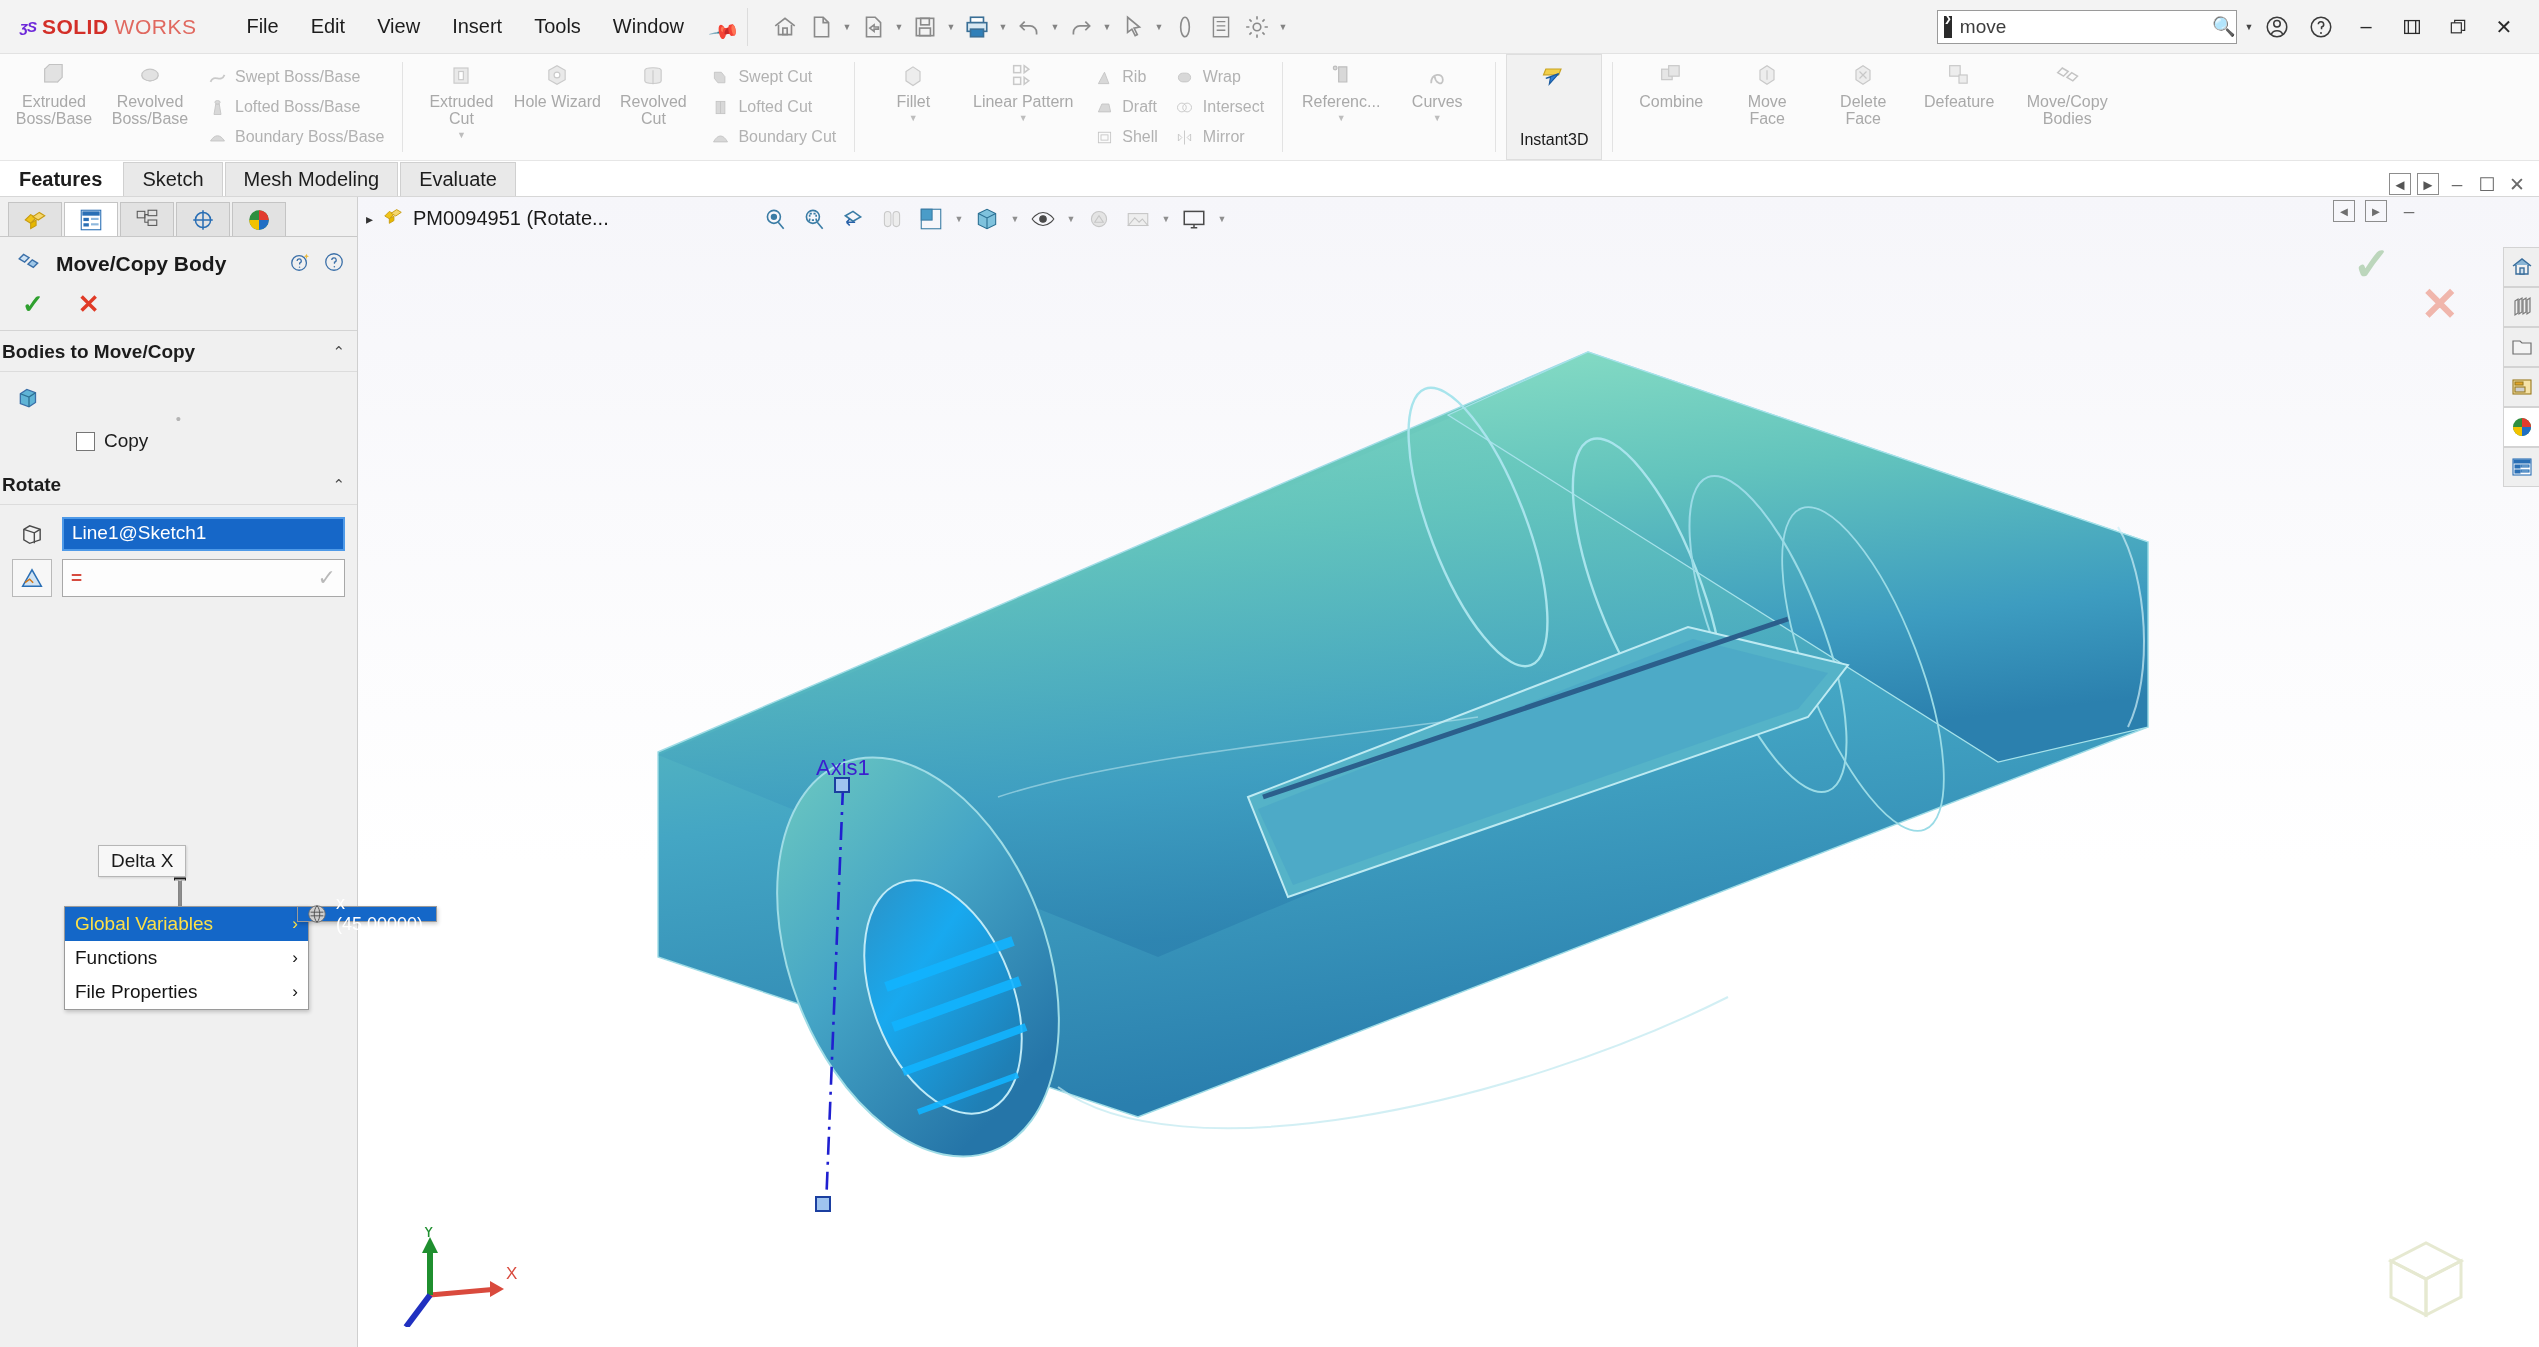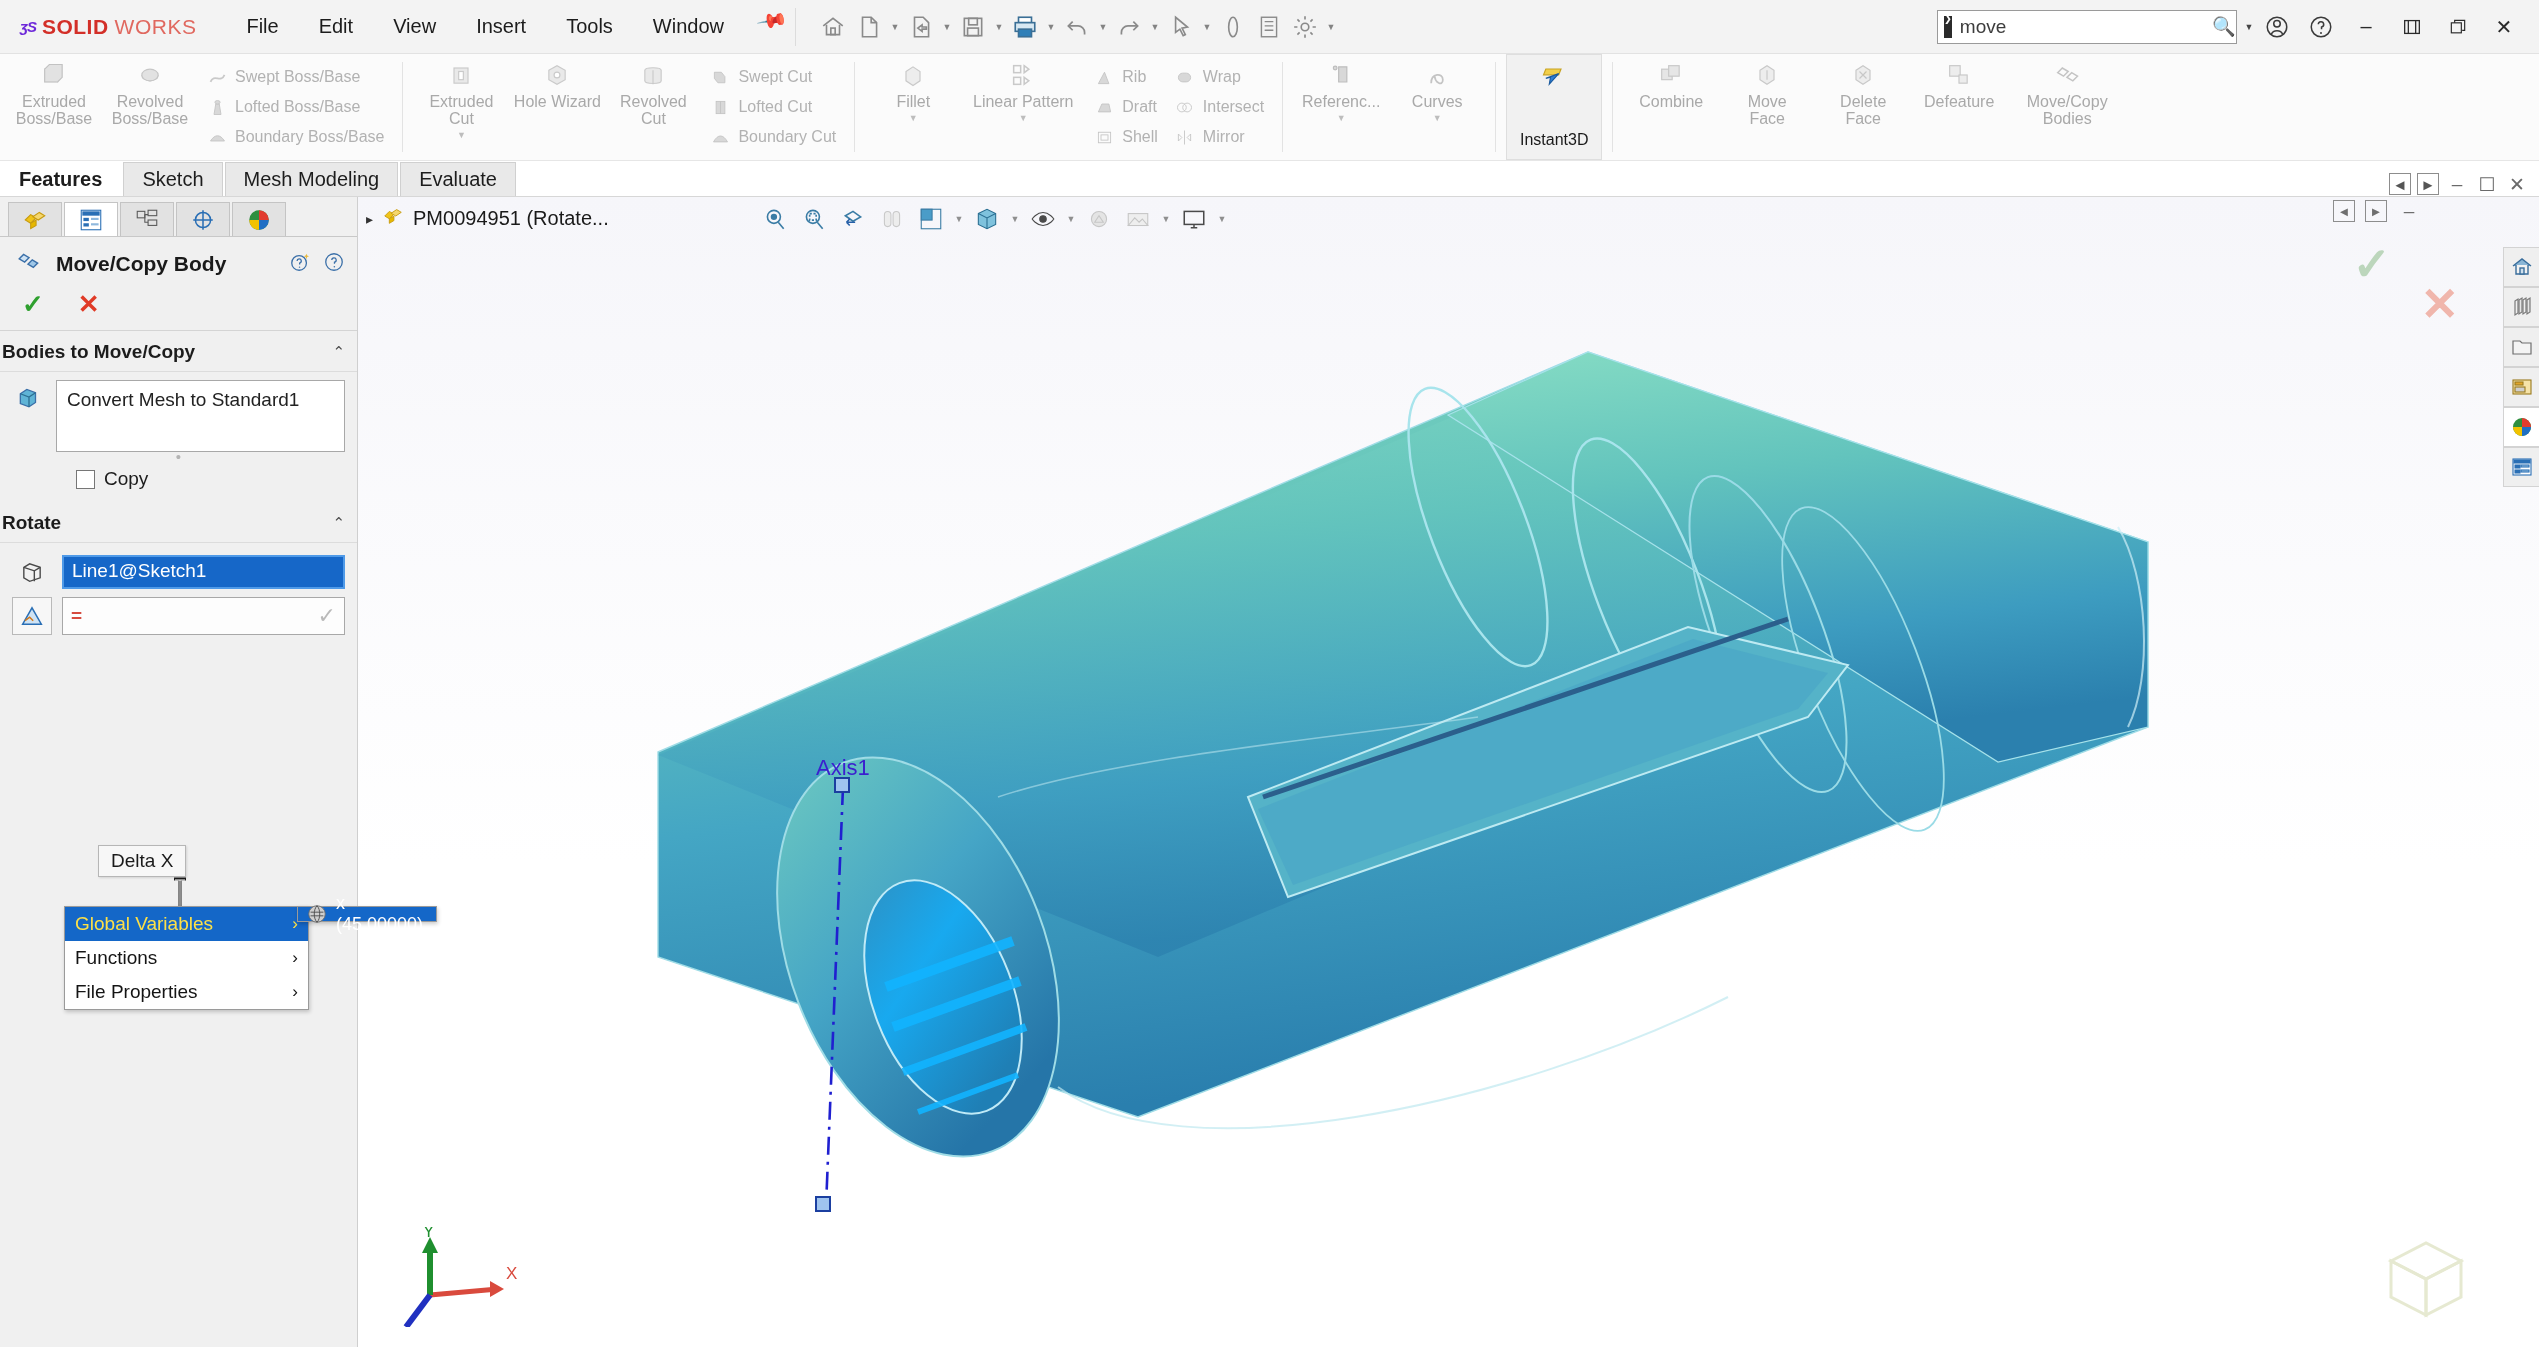--- a/index.html
+++ b/index.html
@@ -14,21 +14,21 @@
   
   .titlebar {
     position: absolute; left: 0; top: 0; width: 2539px; height: 54px;
     background: #f3f3f3; border-bottom: 1px solid #e2e2e2;
     display: flex; align-items: center;
   }
   .sw-logo { display: flex; align-items: center; gap: 6px; padding: 0 14px 0 20px; }
   .sw-logo .ds { color: #6d28d9; font-weight: bold; font-size: 15px; font-style: italic; letter-spacing: -1px; }
   .sw-logo .solid { color: #d32f28; font-weight: bold; font-size: 21px; letter-spacing: .5px;}
   .sw-logo .works { color: #e0685f; font-weight: normal; font-size: 21px; letter-spacing: .5px;}
-  .menu { display: flex; align-items: flex-start; gap: 12px; margin-left: 22px; }
+  .menu { display: flex; align-items: flex-end; gap: 4px; margin-left: 22px; }
   .menu .mi { font-size: 20px; color: #1c1c1c; padding: 6px 14px; cursor: default; }
   .pin-icon { margin-left: 10px; color: #555; font-size: 20px; transform: rotate(35deg); display:inline-block;}
   .tb-sep { width: 1px; height: 38px; background: #dcdcdc; margin: 0 10px; }
   .qat { display: flex; align-items: center; gap: 2px; margin-left: 10px; }
   .qat .qbtn { width: 34px; height: 38px; display:flex; align-items:center; justify-content:center; opacity:.62; }
   .qat .qbtn svg { width: 26px; height: 26px; }
   .caret { width: 14px; height: 38px; display:flex; align-items:center; justify-content:center; color:#555; font-size:9px; opacity:.7;}
   .doc-title { position:absolute; left: 0; right:0; text-align:center; font-size: 21px; color:#1a1a1a; pointer-events:none;}
   .titlebar-right { margin-left: auto; display: flex; align-items: center; gap: 0px; padding-right: 12px; }
   .searchbox {
@@ -700,21 +700,20 @@
       <span class="chev">⌃</span>
     </div>
     <div class="sec-body">
       <div class="sel-row">
         <span class="sel-ic">
             <svg viewBox="0 0 24 24" fill="none" stroke="#3a6fa8" stroke-width="1.2">
               <path d="M4 9l6-4 8 3v9l-6 4-8-3z" fill="#5fb4d6"></path>
               <path d="M4 9l8 3 6-4M12 12v9" stroke="#2b6f92"></path>
             </svg>
           </span>
-        <div class="sel-box">Convert Mesh to Standard1</div>
       </div>
       <div class="dotgrip">•</div>
       <div class="cbrow">
         <span class="cb"></span>
         <span>Copy</span>
       </div>
     </div>
 
 
     <div class="sec-head">

